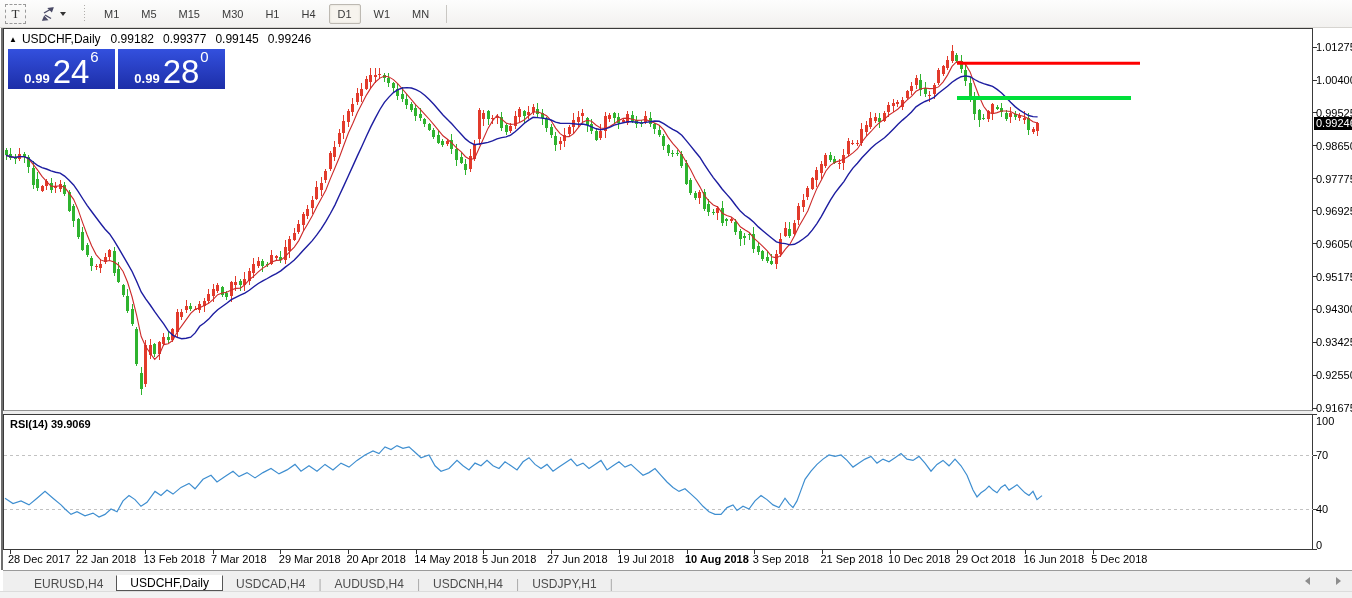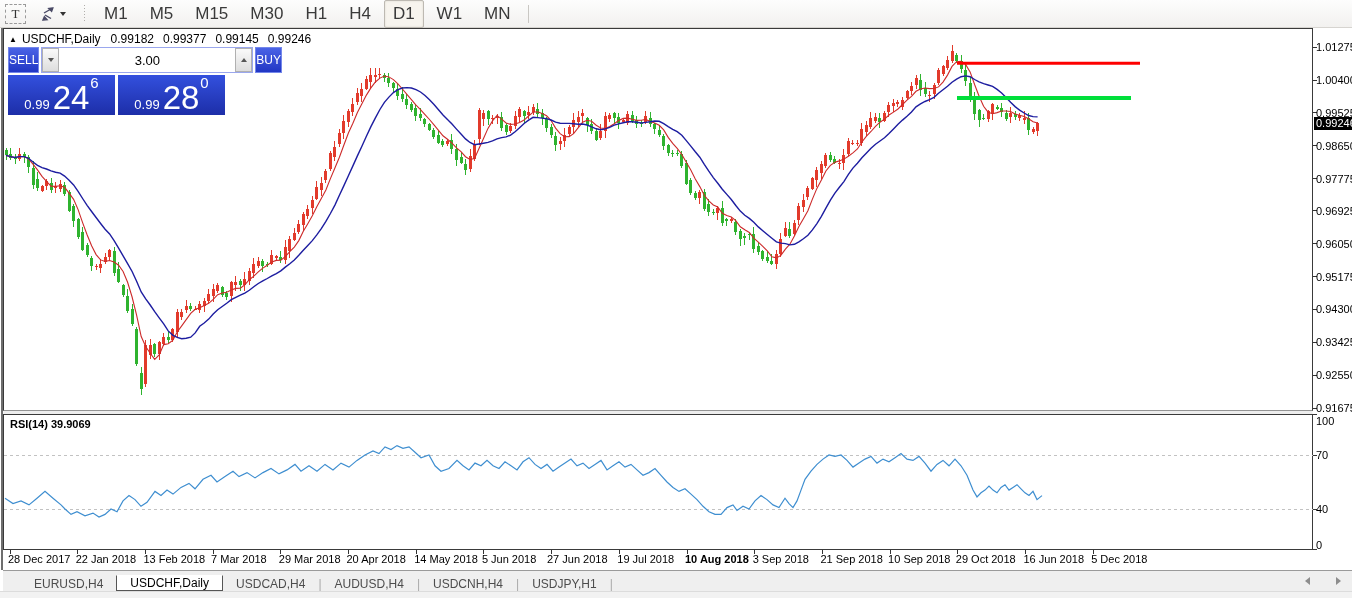--- a/index.html
+++ b/index.html
@@ -13,21 +13,21 @@
   .t-btn{width:21px;height:20px;margin-left:5px;background:transparent;border:1px dashed #9a9a9a;
     font-family:"Liberation Serif","DejaVu Serif",serif;font-size:13px;color:#333;line-height:18px;
     text-align:center;padding:0;cursor:default;}
   .arrows-btn{display:flex;align-items:center;margin-left:10px;padding:2px 3px;border:1px solid transparent;}
   .caret-down{width:0;height:0;border-left:3px solid transparent;border-right:3px solid transparent;
     border-top:4px solid #333;margin-left:5px;}
   .toolbar-grip{width:5px;height:18px;margin:0 8px 0 12px;
     background-image:repeating-linear-gradient(#b0aeab 0 1px,transparent 1px 3px);
     background-size:1px 100%;background-repeat:no-repeat;background-position:2px 0;}
   .tf-group{display:flex;align-items:center;}
-  .tf-btn{font-size:17px;color:#3a3a3a;padding:3px 8px;margin-right:4px;border:1px solid transparent;
+  .tf-btn{font-size:11px;color:#3a3a3a;padding:3px 8px;margin-right:4px;border:1px solid transparent;
     border-radius:2px;background:transparent;cursor:default;}
   .tf-btn.active{border:1px solid #bdb9b2;background:#f7f4ee;box-shadow:inset 0 0 2px #d8d4cc;}
   .toolbar-endsep{width:1px;height:18px;background:#c9c7c3;margin-left:4px;}
 
   
   .chart-window{position:absolute;left:0;top:28px;width:1352px;height:542px;background:#fff;}
   #chart-svg{position:absolute;left:0;top:0;}
   .chart-title{position:absolute;left:9px;top:4px;font-size:12px;color:#000;display:flex;
     align-items:center;white-space:nowrap;z-index:5;}
   .chart-title .arrow{font-size:8px;margin-right:5px;color:#000;}
@@ -43,21 +43,21 @@
   .spin-btn{width:17px;background:linear-gradient(#fafafa,#dddddd);border:1px solid #b0b0b0;
     display:flex;align-items:center;justify-content:center;padding:0;cursor:default;}
   .spin-caret-dn{width:0;height:0;border-left:3px solid transparent;border-right:3px solid transparent;border-top:4px solid #555;}
   .spin-caret-up{width:0;height:0;border-left:3px solid transparent;border-right:3px solid transparent;border-bottom:4px solid #555;}
   .vol-input{flex:1;border:none;outline:none;font-size:13px;color:#000;text-align:center;
     font-family:"Liberation Sans",sans-serif;padding:0;}
   .tp-row2{display:flex;margin-top:2px;}
   .price-box{width:107px;height:37px;background:linear-gradient(#3350de 0%,#1d2ea8 100%);
     color:#fff;display:flex;align-items:flex-end;justify-content:center;padding-bottom:3px;cursor:default;}
   .price-box.sellp{margin-right:3px;}
-  .p-small{font-size:13px;font-weight:normal;margin-right:3px;line-height:15px;}
+  .p-small{font-size:13px;font-weight:bold;margin-right:3px;line-height:15px;}
   .p-big{font-size:33px;line-height:28px;font-weight:400;}
   .p-sup{font-size:15px;line-height:12px;margin-left:1px;align-self:flex-start;margin-top:2px;}
 
   
   .axis-label{position:absolute;font-size:11px;color:#000;white-space:nowrap;}
   .price-tag{position:absolute;left:1314px;width:38px;height:13px;background:#000;color:#fff;
     font-size:11px;line-height:13px;text-align:left;padding-left:2px;z-index:4;}
   .rsi-label{position:absolute;left:10px;top:390px;font-size:11px;color:#000;z-index:4;font-weight:bold;}
   .date-label{position:absolute;font-size:11px;color:#000;white-space:nowrap;top:525px;}
 
@@ -624,33 +624,20 @@
     <div class="chart-title">
       <span class="arrow">▲</span>
       <span class="sym">USDCHF,Daily</span>
       <span class="ohlc">0.99182</span>
       <span class="ohlc">0.99377</span>
       <span class="ohlc">0.99145</span>
       <span class="ohlc">0.99246</span>
     </div>
 
     <div class="trade-panel">
-      <div class="tp-row1">
-        <button class="sell-btn">SELL</button>
-        <div class="spinner">
-          <button class="spin-btn">
-              <span class="spin-caret-dn"></span>
-            </button>
-          <input class="vol-input" value="3.00" style="">
-          <button class="spin-btn">
-              <span class="spin-caret-up"></span>
-            </button>
-        </div>
-        <button class="buy-btn">BUY</button>
-      </div>
       <div class="tp-row2">
         <div class="price-box sellp">
           <span class="p-small">0.99</span>
           <span class="p-big">24</span>
           <span class="p-sup">6</span>
         </div>
         <div class="price-box">
           <span class="p-small">0.99</span>
           <span class="p-big">28</span>
           <span class="p-sup">0</span>
@@ -687,21 +674,21 @@
         <div class="date-label" style="left: 211.1px;">7 Mar 2018</div>
         <div class="date-label" style="left: 278.8px;">29 Mar 2018</div>
         <div class="date-label" style="left: 346.5px;">20 Apr 2018</div>
         <div class="date-label" style="left: 414.2px;">14 May 2018</div>
         <div class="date-label" style="left: 481.9px;">5 Jun 2018</div>
         <div class="date-label" style="left: 547px; text-align: right;">27 Jun 2018</div>
         <div class="date-label" style="left: 617.3px;">19 Jul 2018</div>
         <div class="date-label" style="left: 685px; font-weight: bold;">10 Aug 2018</div>
         <div class="date-label" style="left: 752.7px;">3 Sep 2018</div>
         <div class="date-label" style="left: 820.4px;">21 Sep 2018</div>
-        <div class="date-label" style="left: 888.1px;">10 Sep 2018</div>
+        <div class="date-label" style="left: 888.1px;">10 Dec 2018</div>
         <div class="date-label" style="left: 955.8px;">29 Oct 2018</div>
         <div class="date-label" style="left: 1023.5px;">16 Jun 2018</div>
         <div class="date-label" style="left: 1091.2px;">5 Dec 2018</div>
       </div>
   </div>
 
   <div class="tabbar">
     <div class="tabs" id="tabs">
         <div class="tab">EURUSD,H4</div>
         <div class="tab active">USDCHF,Daily</div>

